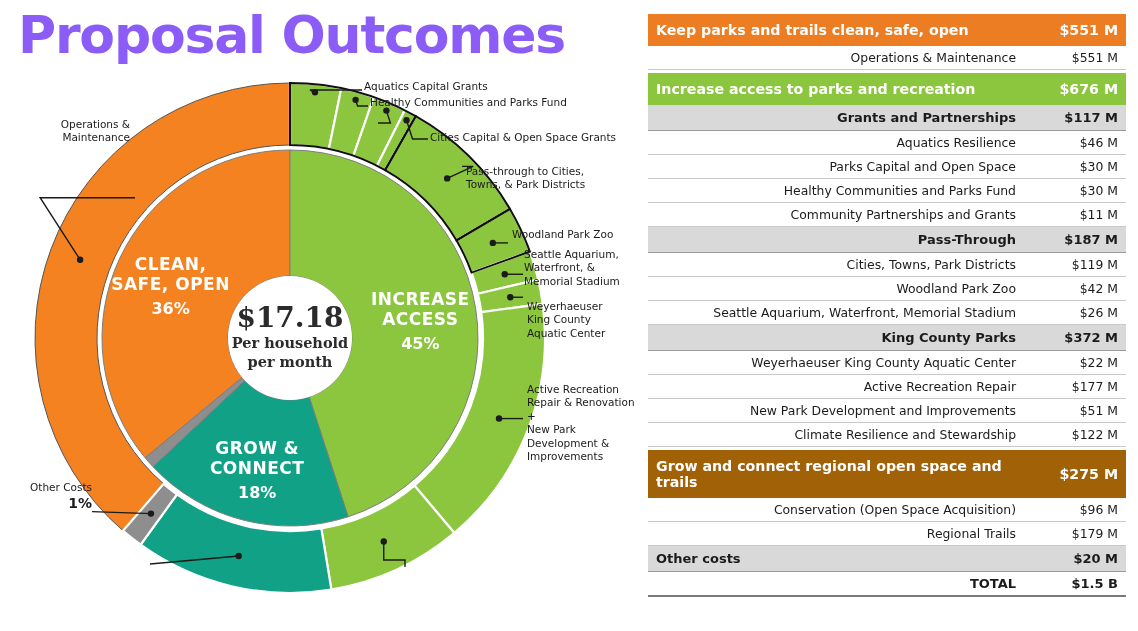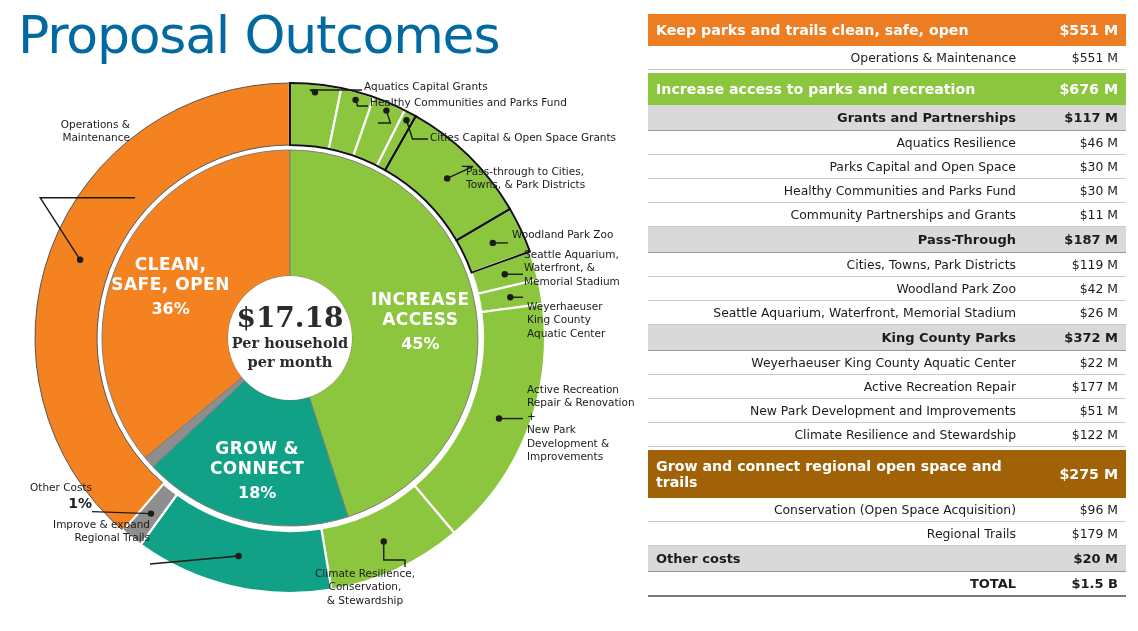--- a/index.html
+++ b/index.html
@@ -8,22 +8,22 @@
     background:#ffffff;
     font-family:"Liberation Sans", sans-serif;
     overflow:hidden;
     position:relative;
   }
   #page{position:relative;width:1138px;height:631px;}
 
   
   #title{
     position:absolute;left:18px;top:8px;
-    font-size:52px;font-weight:normal;letter-spacing:-1.2px;
-    color:#0369a1;
+    font-size:52px;font-weight:bold;letter-spacing:-1.2px;
+    color:#8b5cf6;
     font-family:"DejaVu Sans", sans-serif;
     line-height:1.05;
   }
 
   
   #chart-panel{position:absolute;left:0;top:0;width:645px;height:631px;}
   #donut{position:absolute;left:0;top:0;}
 
   .ring-label{
     font-family:"DejaVu Sans", sans-serif;
@@ -203,25 +203,20 @@
 Repair &amp; Renovation
 +
 New Park
 Development &amp;
 Improvements</div>
 
     <div class="callout l" style="left:0px;top:468px;width:92px;">
       <span>Other Costs</span>
       <b>1%</b>
     </div>
-    <div class="callout l" style="left:28px;top:518px;width:122px;">Improve &amp; expand
-Regional Trails</div>
-    <div class="callout c" style="left:300px;top:567px;width:130px;">Climate Resilience,
-Conservation,
-&amp; Stewardship</div>
   </div>
 
   <div id="table-panel">
     <table>
       <tbody id="table-body">
           <tr class="sec orange">
             <td class="lbl">Keep parks and trails clean, safe, open</td>
             <td class="val">$551 M</td>
           </tr>
           <tr class="thin">

